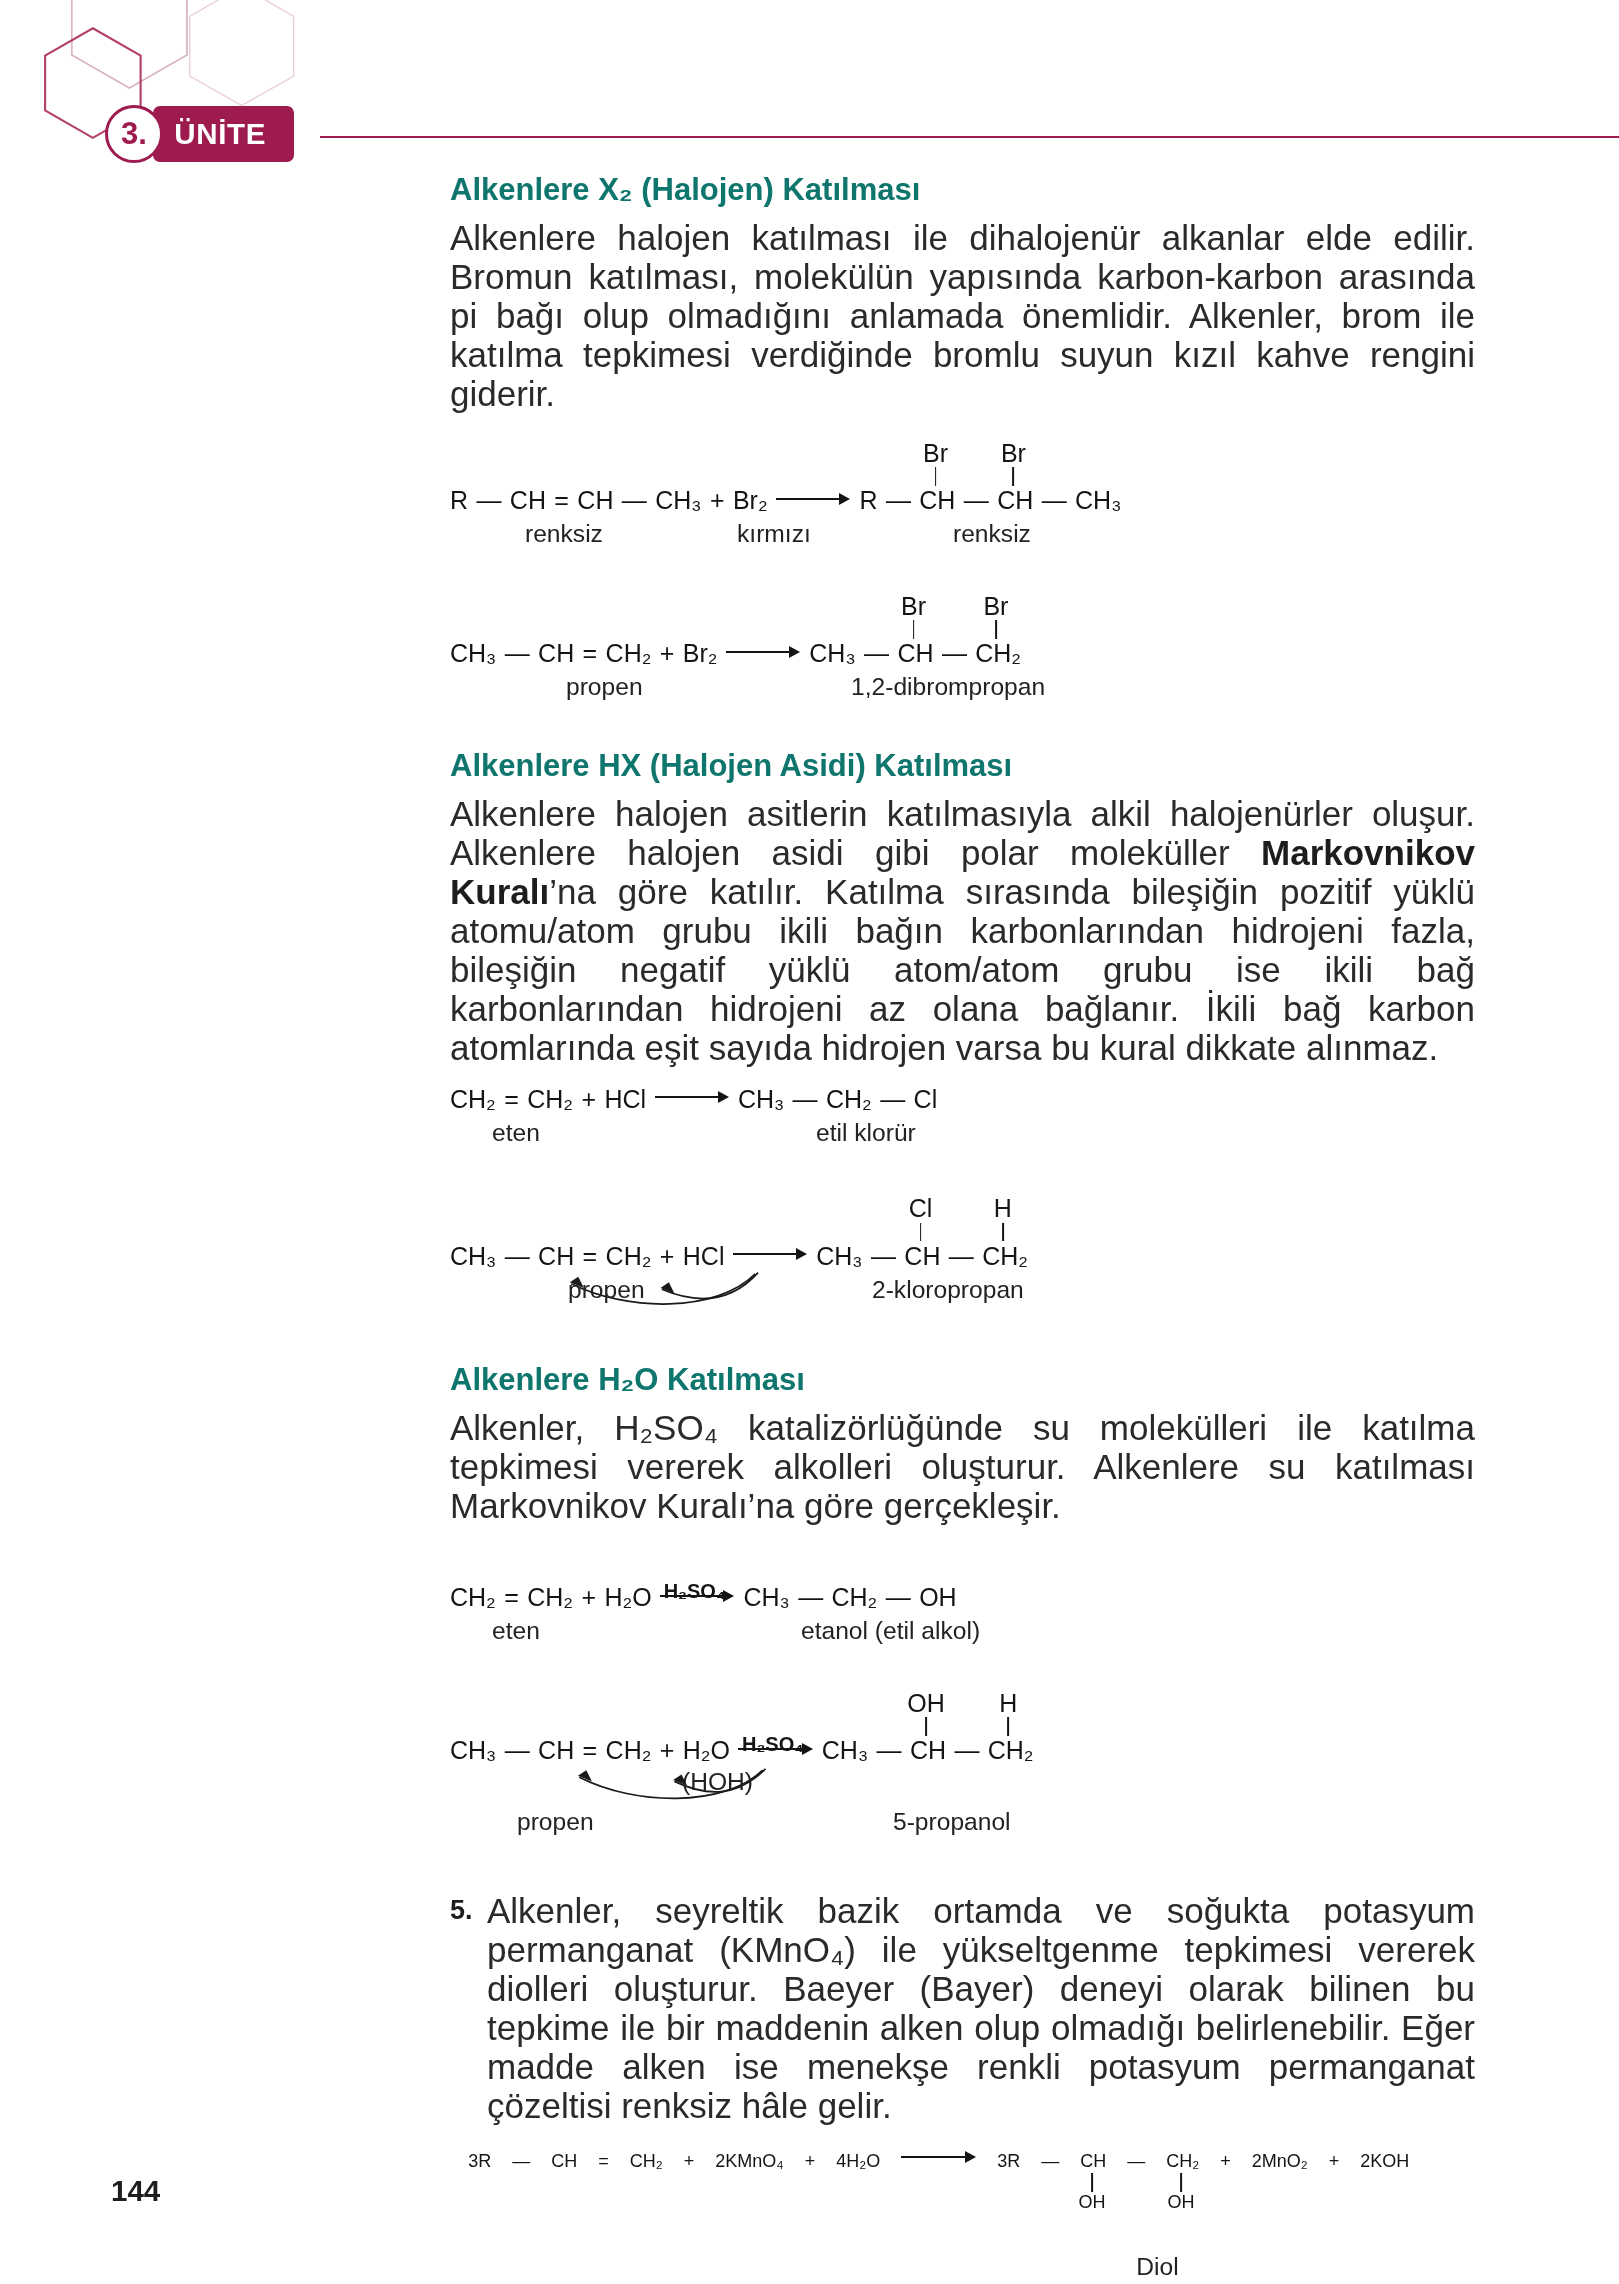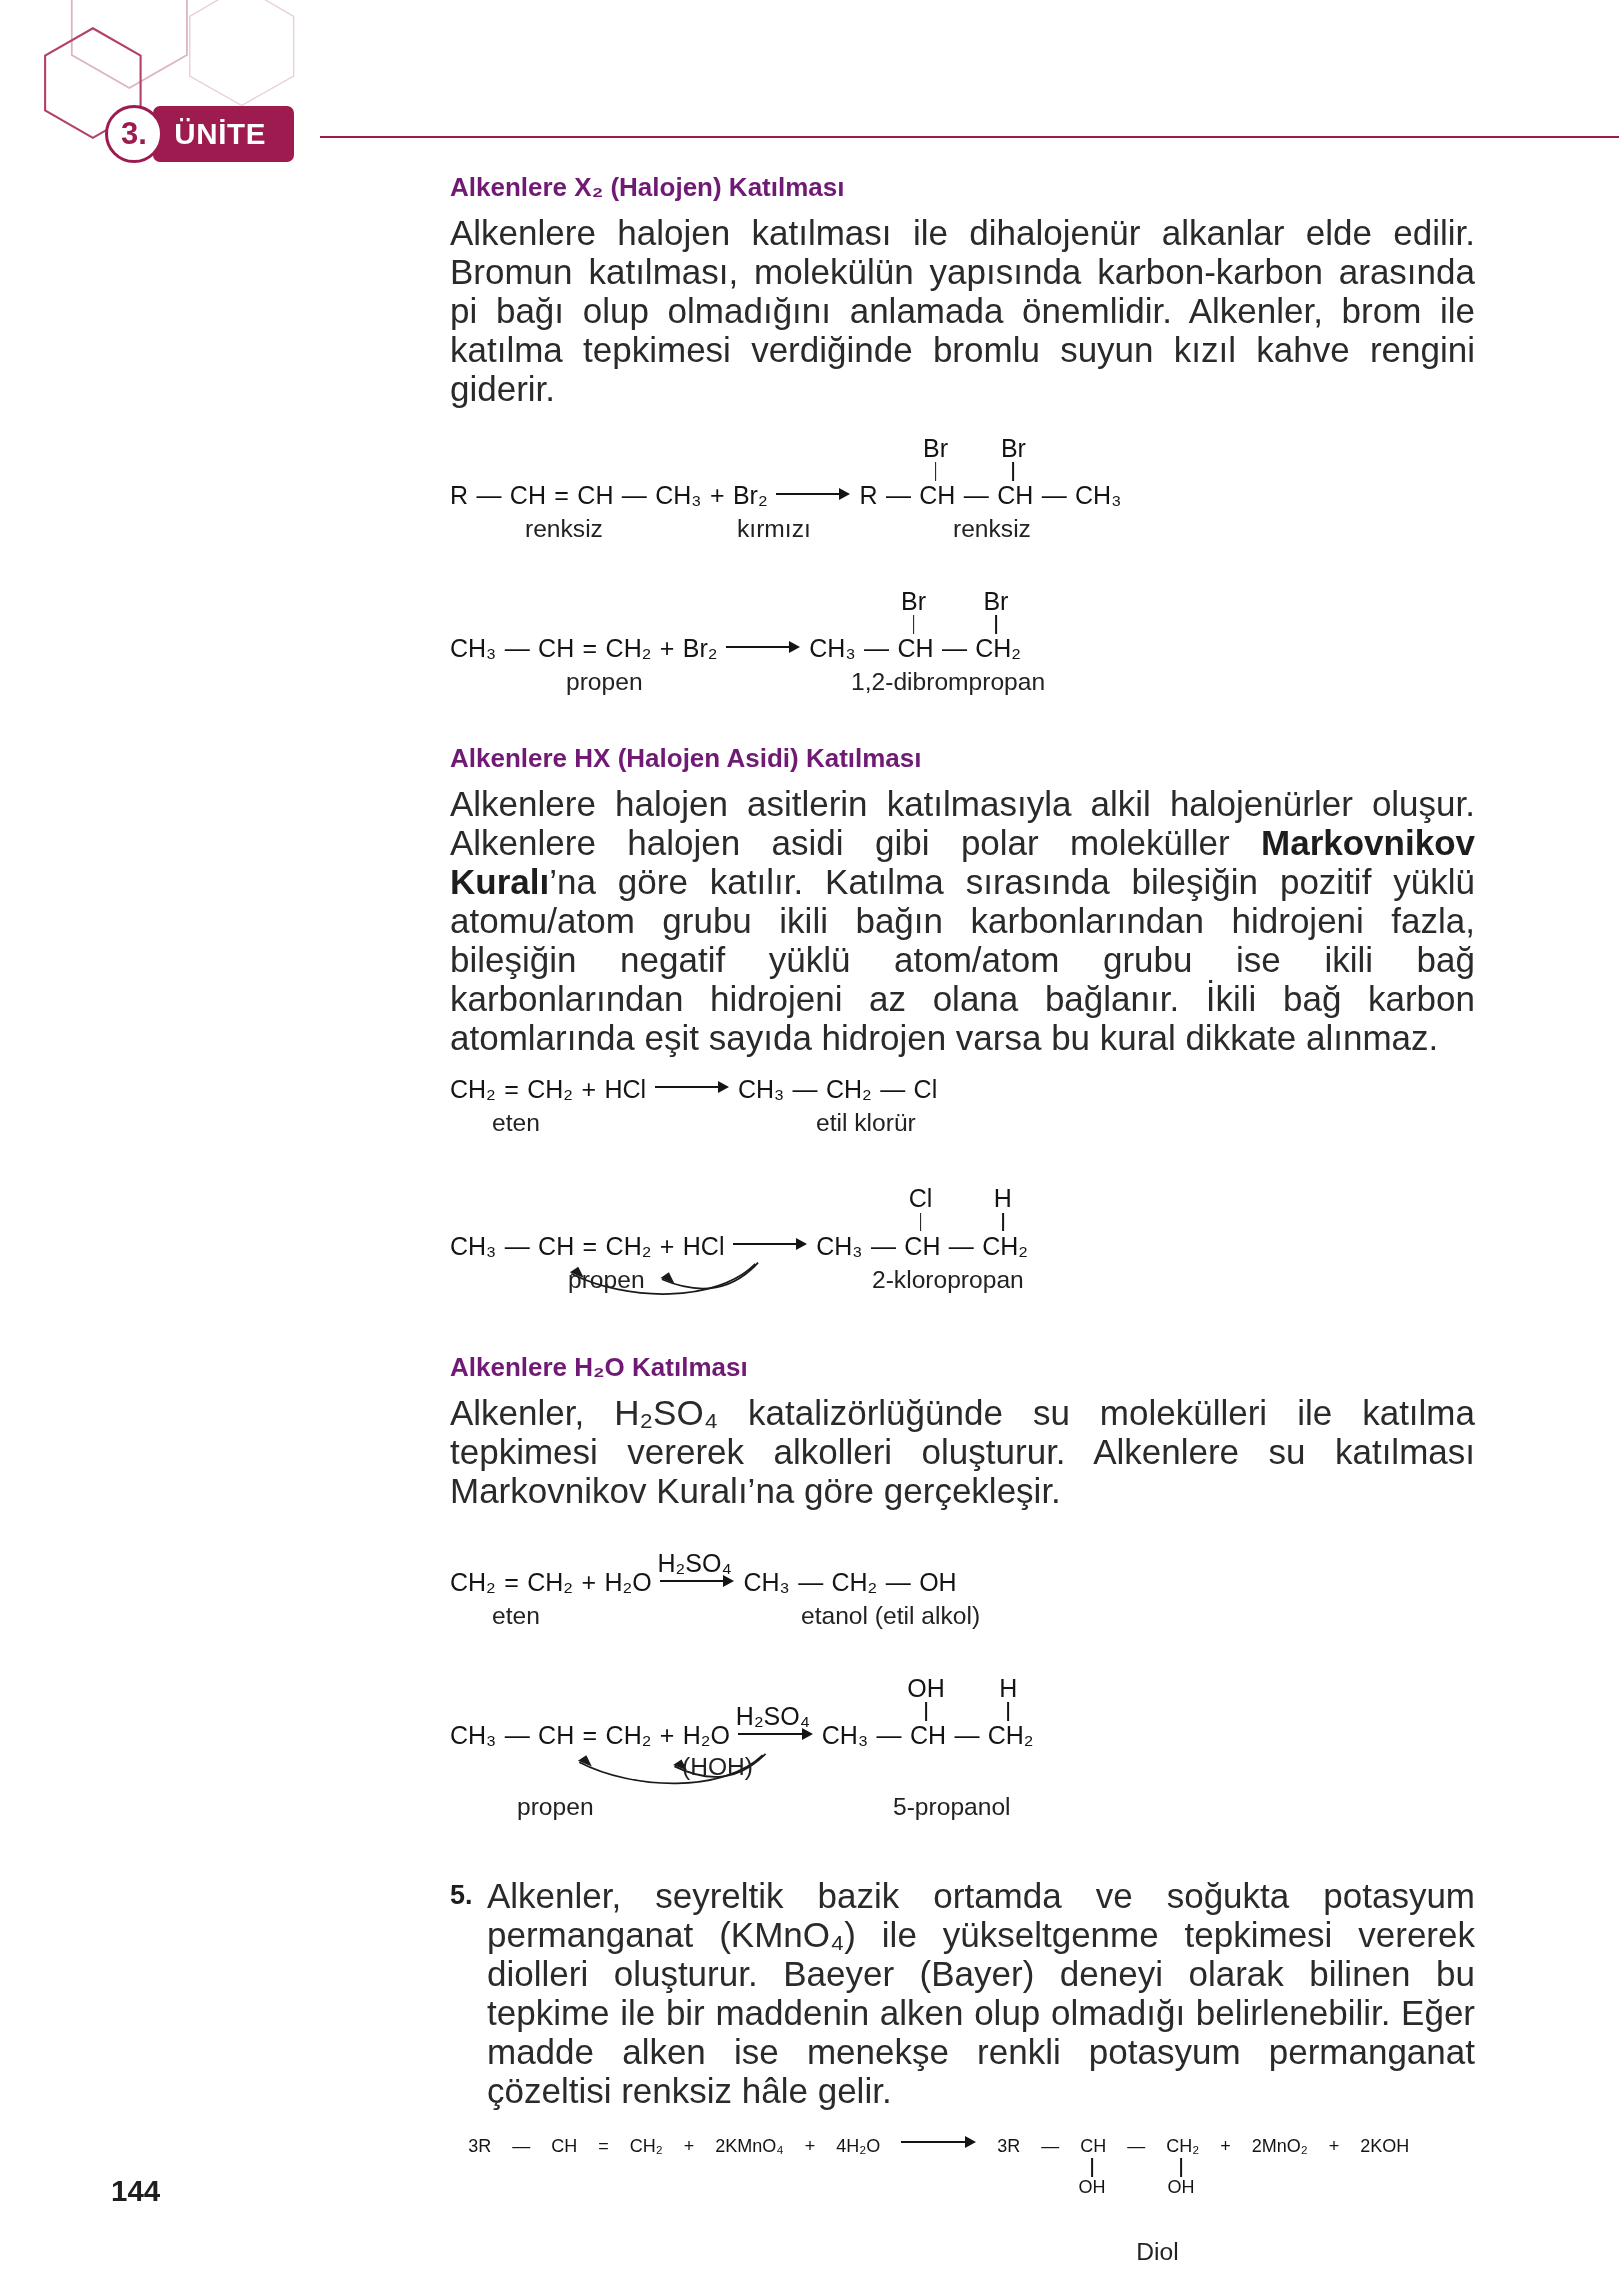--- a/index.html
+++ b/index.html
@@ -17,21 +17,21 @@
     font-size:31px;font-weight:700;z-index:2;box-sizing:border-box;
   }
   .unit-pill{
     margin-left:-9.8px;height:56px;display:flex;align-items:center;
     background:var(--accent,#9e1b50);color:#fff;font-size:29.5px;font-weight:700;
     letter-spacing:0.7px;padding:0 28px 0 21px;border-radius:7px;z-index:1;
   }
   .header-rule{position:absolute;left:320px;right:0;top:136px;height:1.8px;background:var(--accent,#9e1b50);}
   
   .content{position:absolute;left:450px;width:1025px;top:172px;}
-  h2.sec-title{font-size:26px;font-weight:700;color:#701a75;margin:0 0 9.8px 0;}
+  h2.sec-title{font-size:31px;font-weight:700;color:#0f766e;margin:0 0 9.8px 0;}
   h2.sec-title.mt{margin-top:31px;}
   p.body-text{font-size:35px;line-height:39px;text-align:justify;margin:0 0 19.7px 0;color:#2a2a2a;}
   p.body-text strong{font-weight:700;color:#1d1d1d;}
   .item{display:flex;margin:7px 0 21px 0;}
   .item-num{font-weight:700;font-size:27px;line-height:39px;width:37px;flex:none;color:#1d1d1d;}
   .item .body-text{flex:1;margin-bottom:0;}
   
   .reaction{position:relative;margin:4.2px 0 31px 0;color:#141414;}
   .reaction.pad-top{padding-top:56px;}
   .reaction.pad-top-sm{padding-top:41px;}
@@ -42,21 +42,21 @@
   .fg-bot{position:absolute;top:calc(100% + 22.5px);left:45%;transform:translateX(-50%);white-space:nowrap;}
   .vbond{position:absolute;left:45%;width:1.8px;background:#141414;transform:translateX(-50%);}
   .vbond-top{bottom:calc(100% + 2.8px);height:18.3px;}
   .vbond-bot{top:calc(100% + 2.8px);height:18.3px;}
   .fg-arrow{width:75px;height:21px;position:relative;flex:none;}
   .arrow-line{position:absolute;left:0;right:11.2px;top:calc(50% - 1.1px);height:2.1px;background:#141414;}
   .arrow-line::after{
     content:"";position:absolute;right:-10.5px;top:-4.9px;width:0;height:0;
     border-left:11.2px solid #141414;border-top:6px solid transparent;border-bottom:6px solid transparent;
   }
-  .fg-above{position:absolute;bottom:15px;left:46%;transform:translateX(-50%);font-size:25px;white-space:nowrap;}
+  .fg-above{position:absolute;bottom:5px;left:46%;transform:translateX(-50%);font-size:20px;white-space:nowrap;font-weight:bold;}
   .rx-labels{position:relative;height:34px;margin-top:7px;font-size:24.6px;color:#222;}
   .rx-labels.two-row{height:75px;}
   .rx-labels.deep{margin-top:83px;height:37px;}
   .rx-label{position:absolute;top:0;white-space:nowrap;}
   .curve{position:absolute;}
   
   .page-number{position:absolute;left:111px;top:2174px;font-size:29.5px;font-weight:700;color:#1e1e1e;}
 </style>
 </head>
 <body>

